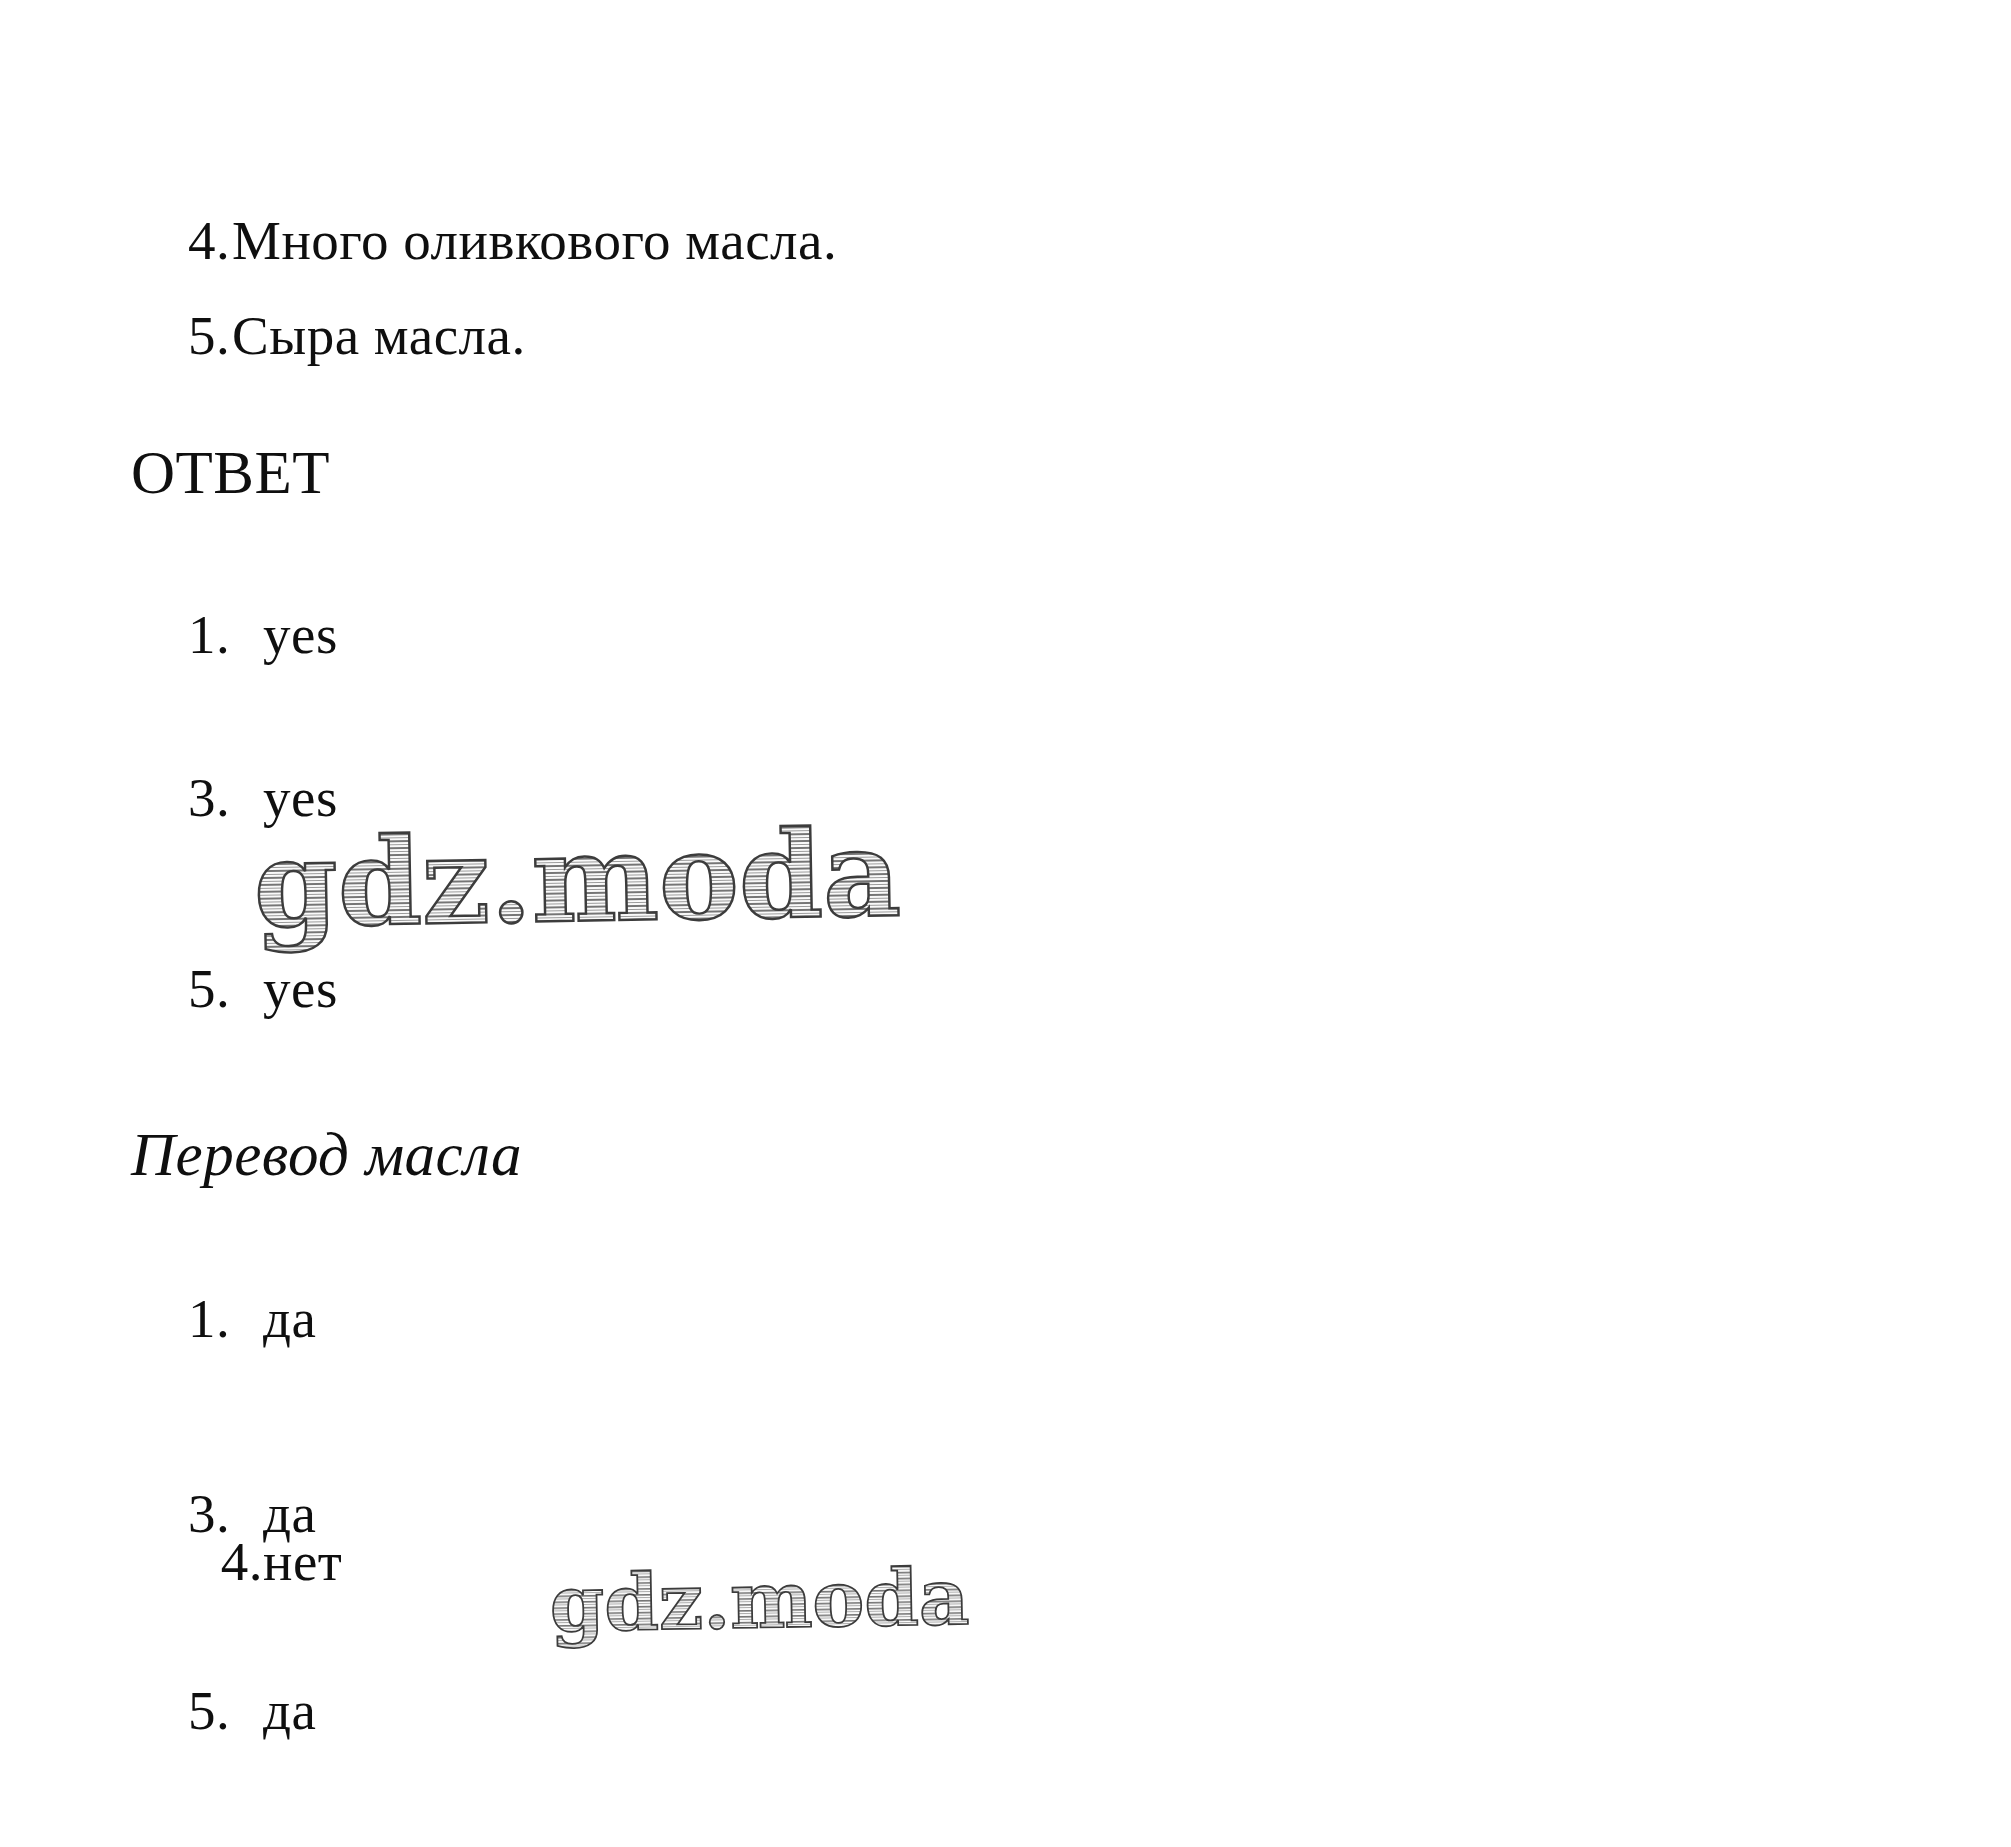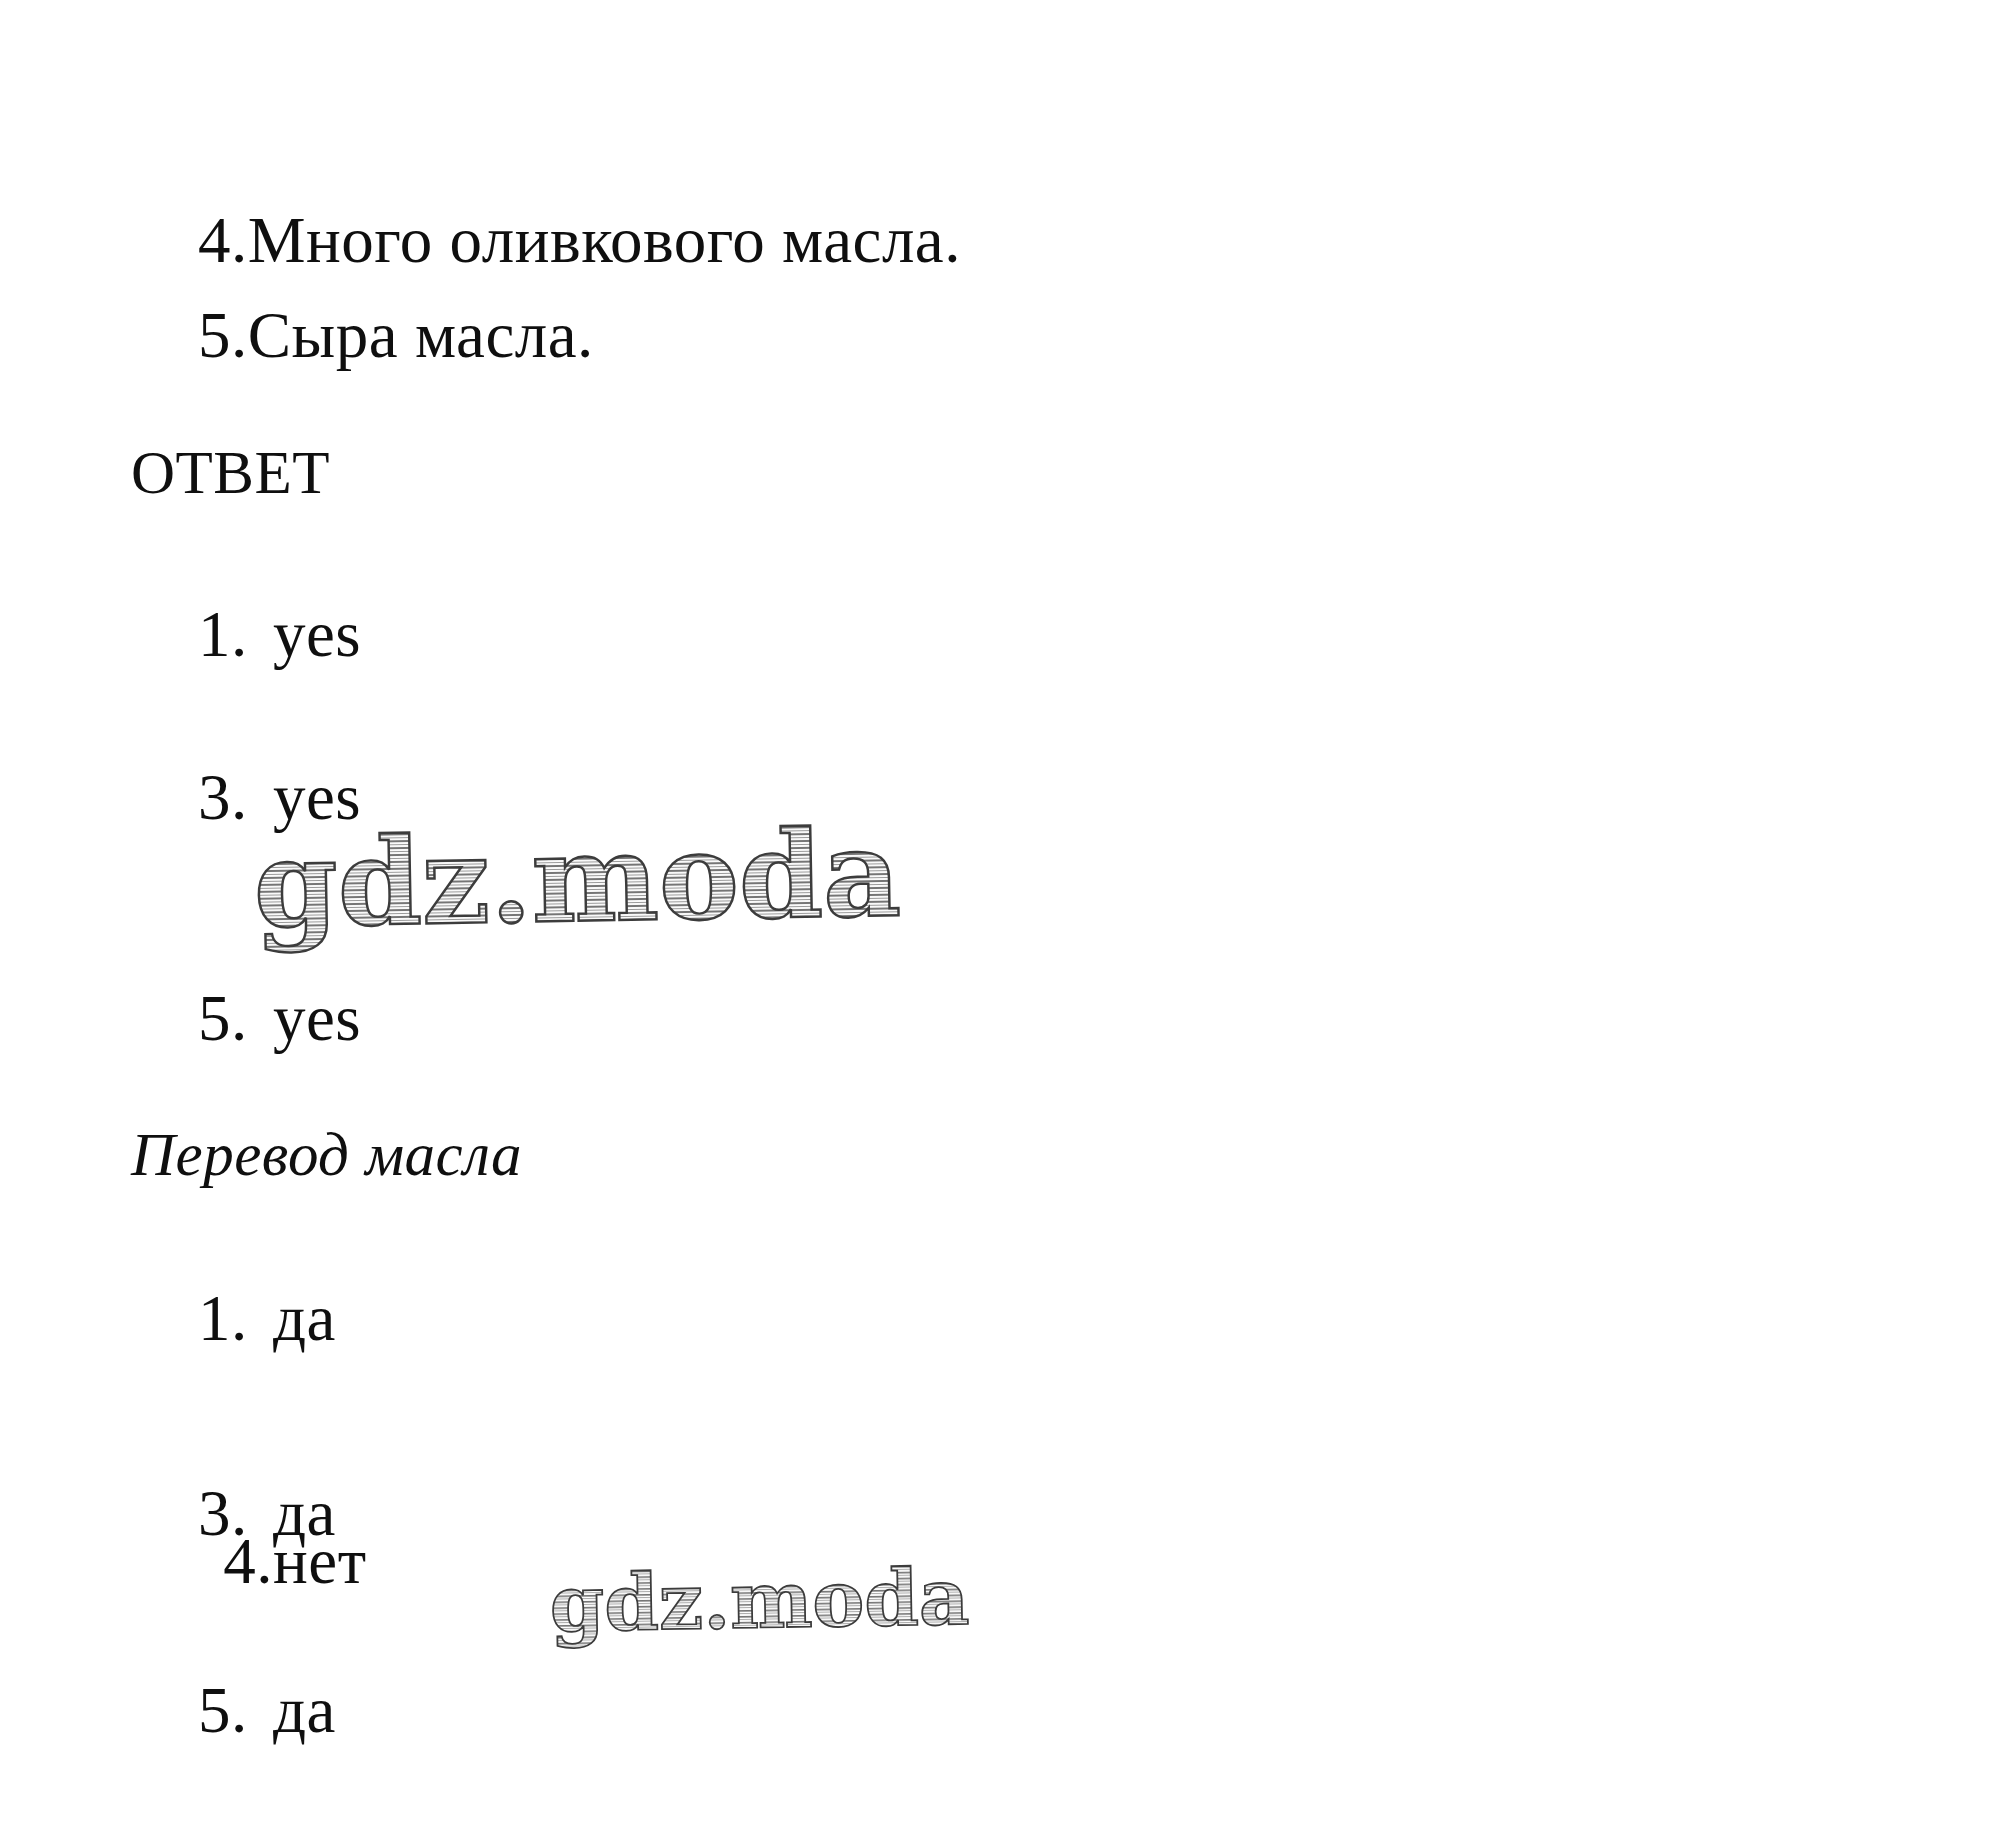--- a/index.html
+++ b/index.html
@@ -12,21 +12,21 @@
     width: 2012px;
     height: 1847px;
     background: #ffffff;
     overflow: hidden;
     font-family: "Liberation Serif", serif;
     color: #0f0f0f;
   }
   .line {
     position: absolute;
     left: 131px;
-    font-size: 65px;
+    font-size: 55px;
     line-height: 65px;
     white-space: pre;
     letter-spacing: 0.5px;
   }
   .line .num-sm {
     display: inline-block;
     min-width: 44px;
   }
   .line .num-lg {
     display: inline-block;
@@ -62,21 +62,21 @@
   </div>
 
   <div class="line heading" style="top:439px">ОТВЕТ</div>
 
   <div class="line" style="top:537px">
     <span class="num-lg">1.</span><span>yes</span>
   </div>
   <div class="line" style="top:700px">
     <span class="num-lg">3.</span><span>yes</span>
   </div>
-  <div class="line" style="top:921px; z-index:2;">
+  <div class="line" style="top:891px; z-index:2;">
     <span class="num-lg">5.</span><span>yes</span>
   </div>
 
   <div class="wm" style="left:248px; top:788px; z-index:1; transform:rotate(-1deg);">
     <svg width="630" height="207" viewBox="0 0 640 210" xmlns="http://www.w3.org/2000/svg">
       <defs>
         <pattern id="hatch1" patternUnits="userSpaceOnUse" width="7" height="7">
           <rect x="0" y="0" width="7" height="7" fill="#ffffff"></rect>
           <path d="M-1 2 H8" stroke="#757575" stroke-width="2.1"></path>
           <path d="M-1 5.5 H8" stroke="#9a9a9a" stroke-width="1.1"></path>

